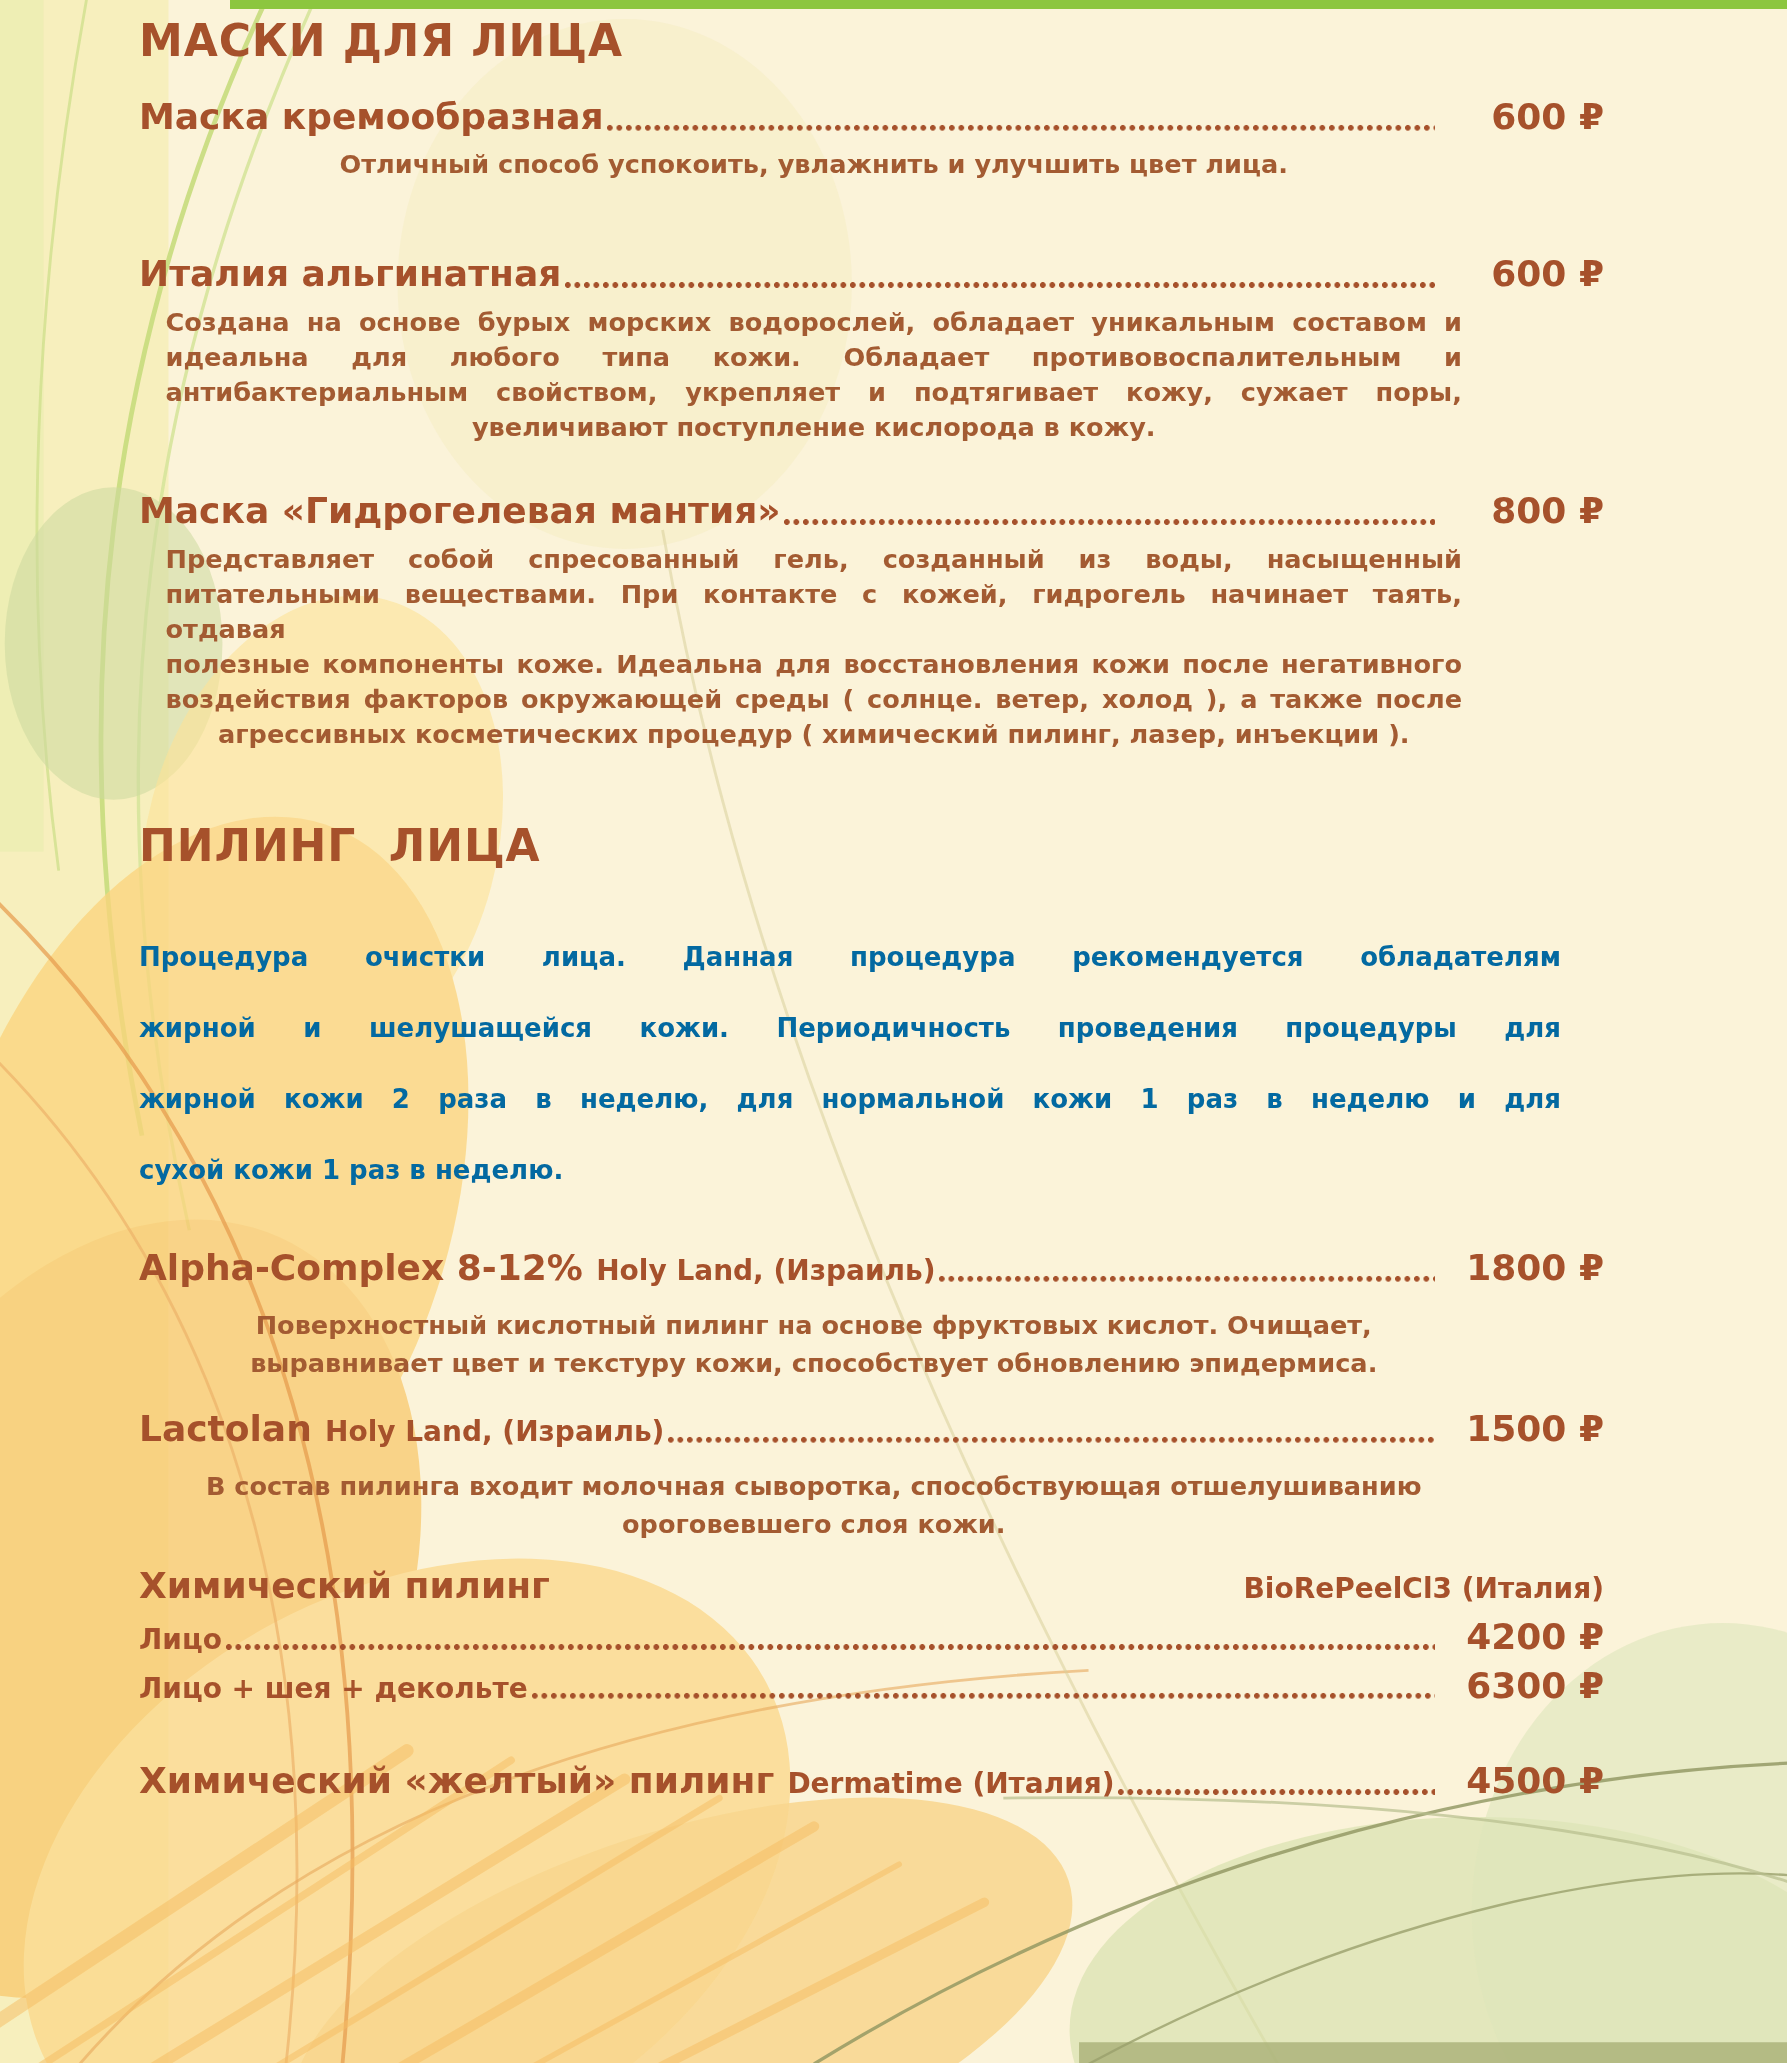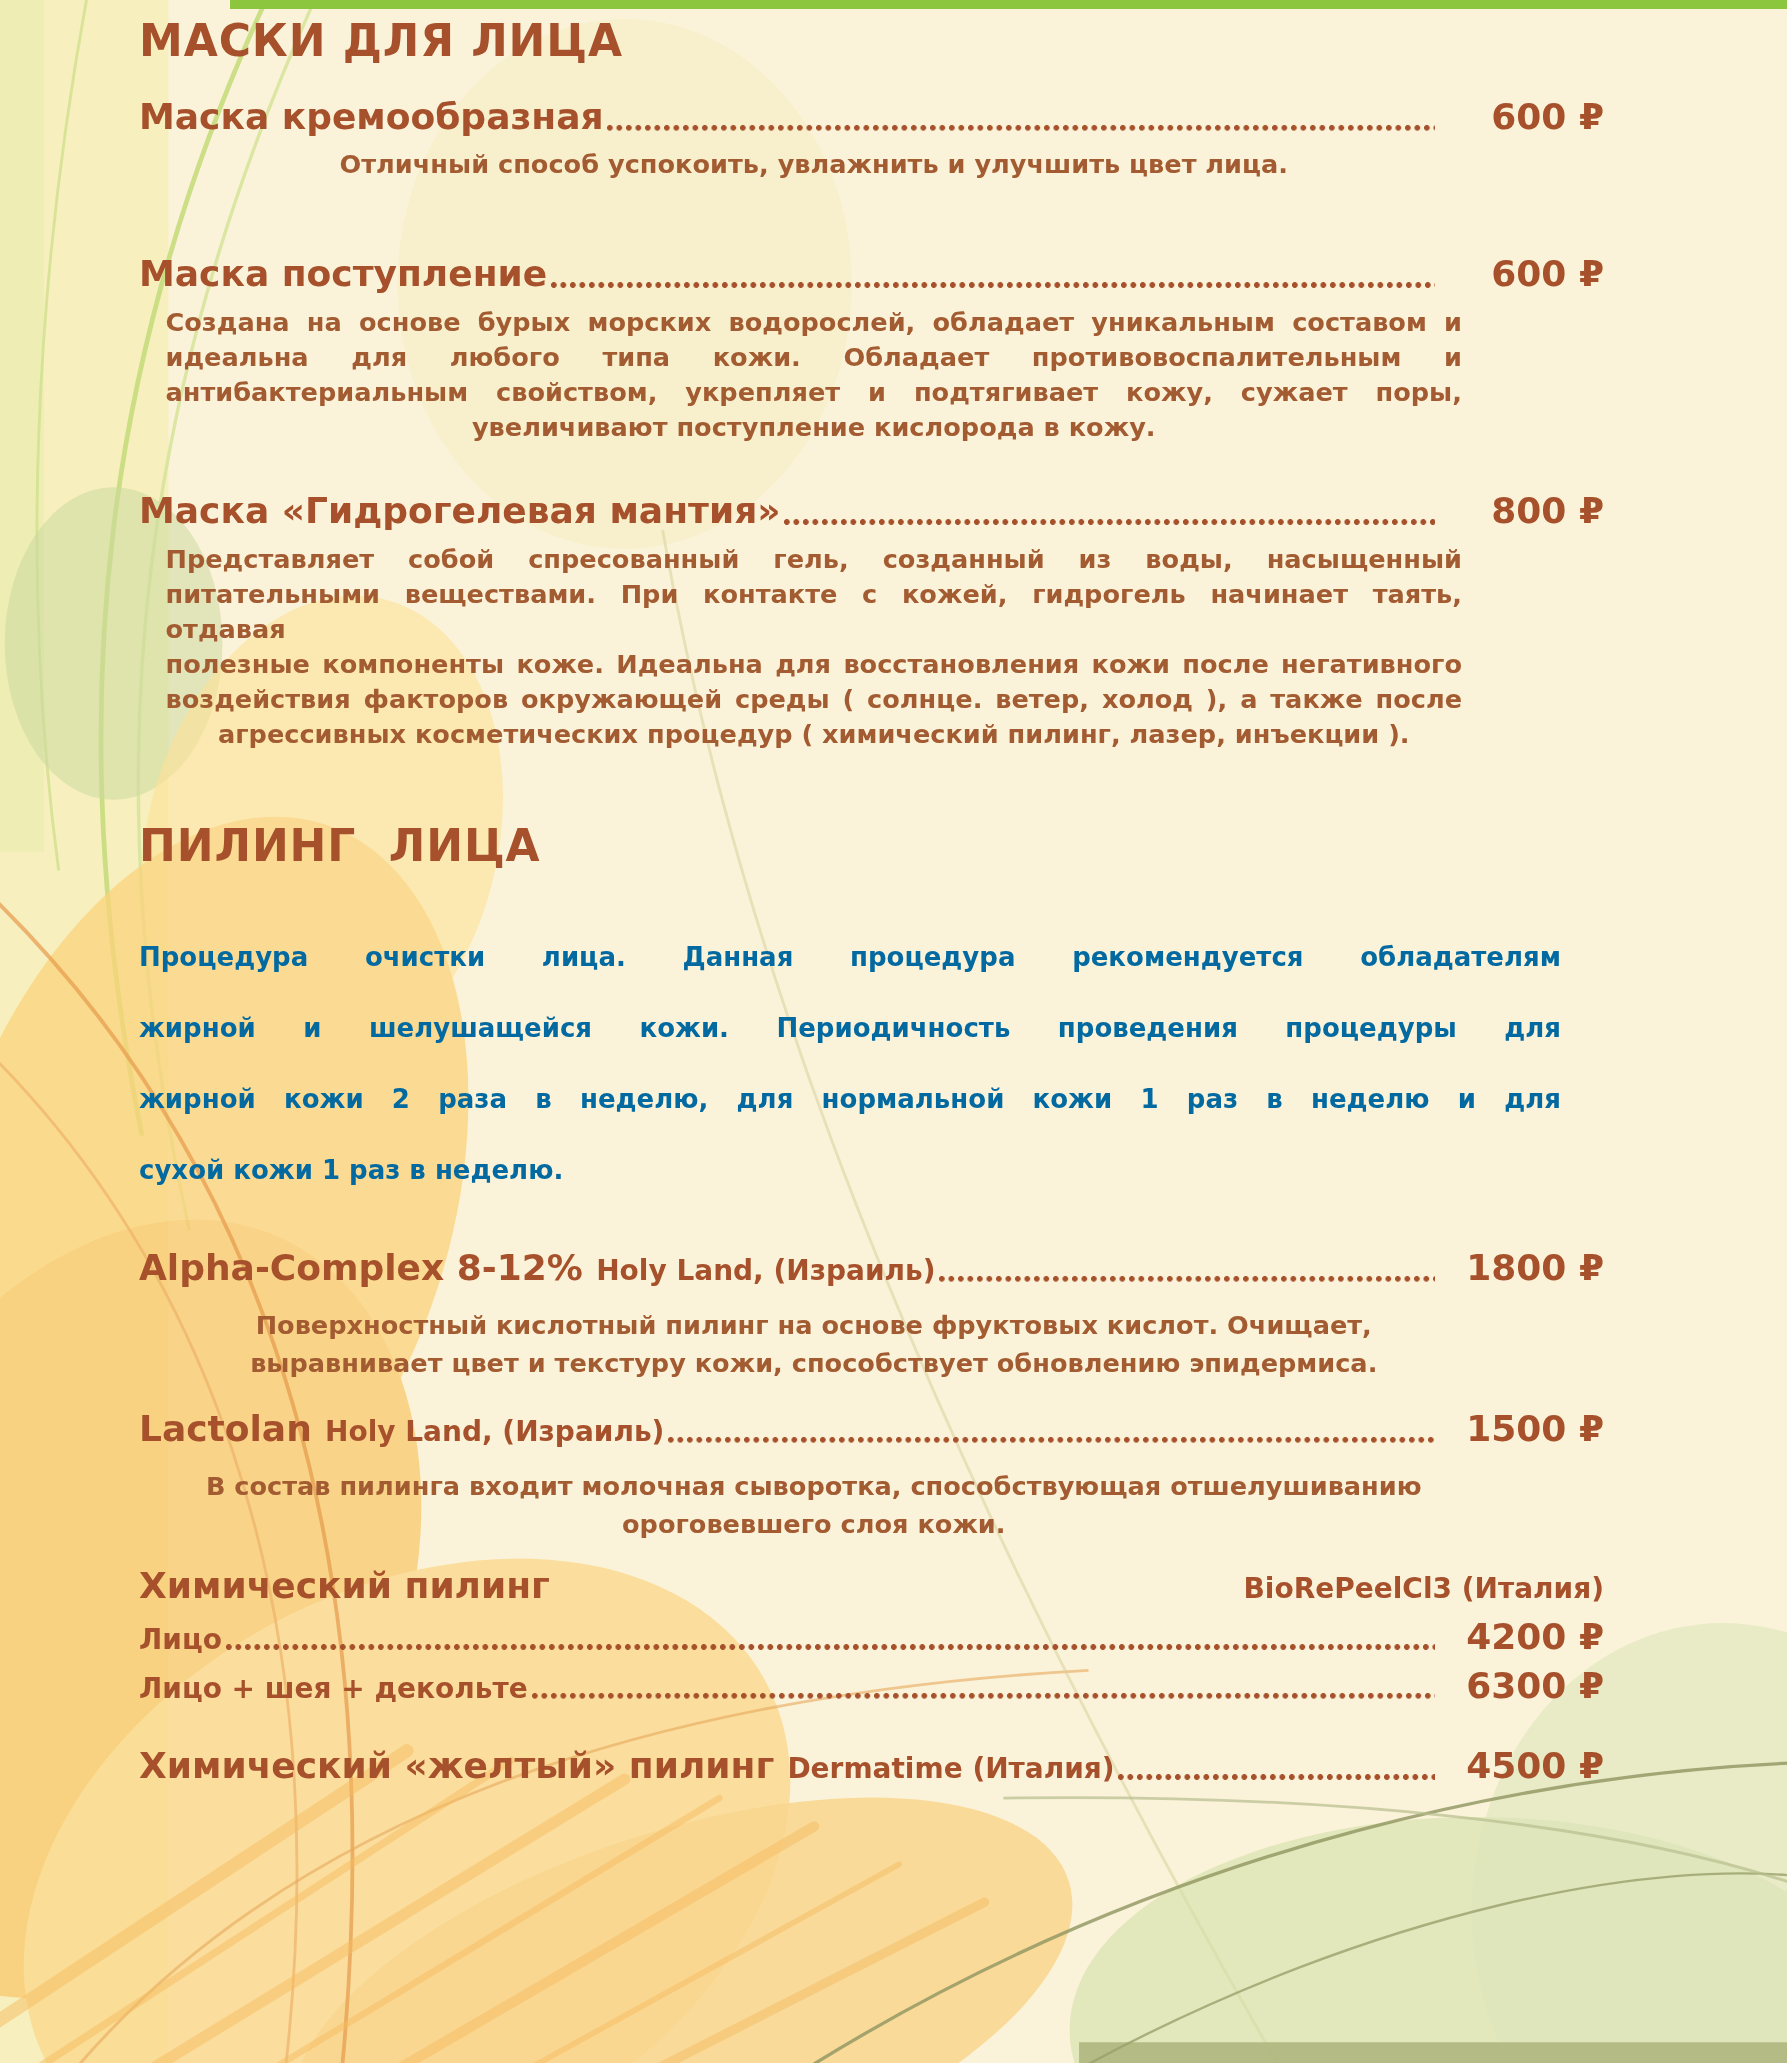--- a/index.html
+++ b/index.html
@@ -41,21 +41,21 @@
     text-align:left;
   }
   .item{margin-top:70px;}
   .menu-section.s0 .item:first-child{margin-top:15px;}
   .menu-section.s0 .item:nth-child(3){margin-top:44px;}
   .menu-section.s1 .item:first-child{margin-top:40px;}
   .menu-section.s1 .item:nth-child(2){margin-top:24.6px;}
   .menu-section.s1 .item:nth-child(3){margin-top:21px;}
   .item.sub{margin-top:9.5px;}
   .item.sub + .item.sub{margin-top:7.6px;}
-  .item.spaced{margin-top:38px;}
+  .item.spaced{margin-top:53px;}
   .row{display:flex;align-items:baseline;justify-content:space-between;}
   .name{
     font-size:36px;line-height:1.2;font-weight:bold;
     color:var(--rust);white-space:nowrap;
   }
   .item.sub .name{font-size:28px;}
   .suffix{
     font-size:28px;font-weight:bold;color:var(--rust);
     margin-left:13.2px;white-space:nowrap;
   }
@@ -142,21 +142,21 @@
 
       <span class="dots"></span>
       <span class="price">600 ₽</span>
     </div>
     <div class="desc">
               <div class="line">Отличный способ успокоить, увлажнить и улучшить цвет лица.</div>
             </div>
   </div>
           <div class="item main">
     <div class="row">
-      <span class="name">Маска поступление</span>
+      <span class="name">Италия альгинатная</span>
 
       <span class="dots"></span>
       <span class="price">600 ₽</span>
     </div>
     <div class="desc">
               <div class="line just">Создана на основе бурых морских водорослей, обладает  уникальным составом и</div>
               <div class="line just">идеальна для любого типа кожи. Обладает противовоспалительным и</div>
               <div class="line just">антибактериальным свойством, укрепляет и подтягивает кожу, сужает поры,</div>
               <div class="line">увеличивают поступление кислорода в кожу.</div>
             </div>

